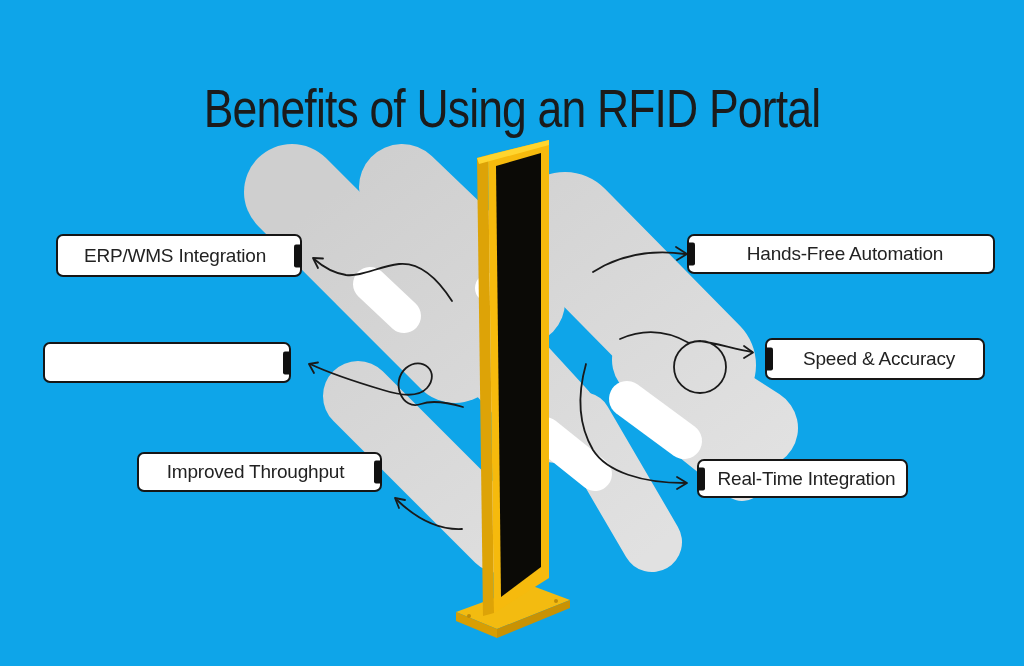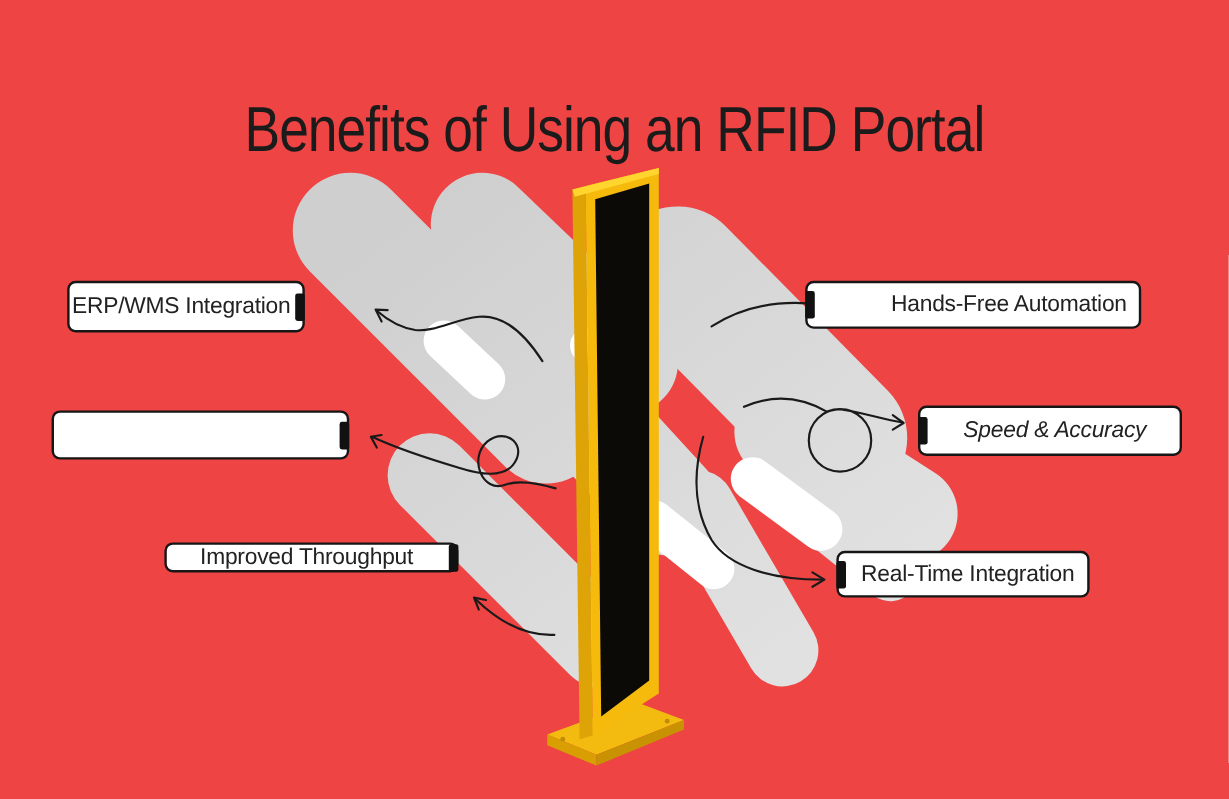--- a/index.html
+++ b/index.html
@@ -1,17 +1,17 @@
 <!DOCTYPE html>
 <html><head>
 <meta charset="utf-8">
 <style>
   html,body{margin:0;padding:0;background:#ffffff;}
   #stage{
-    position:relative;width:1024px;height:666px;background:#ef4444;
+    position:relative;width:1024px;height:666px;background:#0ea5e9;
     font-family:"Liberation Sans",sans-serif;overflow:hidden;
   }
   #title{
     position:absolute;top:42px;left:0;width:1024px;text-align:center;
     font-size:53px;font-weight:400;color:#1b1b1b;letter-spacing:-1px;
     transform:scaleX(0.84);transform-origin:512px 0;white-space:nowrap;
   }
   svg.illus{position:absolute;left:0;top:0;}
   .benefit{
     position:absolute;display:flex;align-items:center;justify-content:center;
@@ -20,25 +20,25 @@
     box-sizing:border-box;
   }
   .benefit .tag{
     position:absolute;width:8px;height:23px;background:#111111;border-radius:2px;
     top:50%;transform:translateY(-50%);
   }
   .benefit.side-left .tag{right:-2px;}
   .benefit.side-right .tag{left:-2px;}
   .benefit.side-left{padding:0 18px 0 10px;}
   .benefit.side-right{padding:0 10px 0 18px;}
-  .b1{left:56px;top:234px;width:198px;height:43px;}
+  .b1{left:56px;top:234px;width:246px;height:43px;}
   .b2{left:43px;top:342px;width:248px;height:41px;}
-  .b3{left:137px;top:452px;width:245px;height:25px;}
-  .b4{left:671px;top:234px;width:280px;height:40px;justify-content:flex-end;}
-  .b5{left:765px;top:338px;width:220px;height:42px;font-style:italic;}
+  .b3{left:137px;top:452px;width:245px;height:40px;}
+  .b4{left:687px;top:234px;width:308px;height:40px;}
+  .b5{left:765px;top:338px;width:220px;height:42px;}
   .b6{left:697px;top:459px;width:211px;height:39px;}
 </style>
 </head>
 <body>
 
 <div id="stage">
 
   <h1 id="title">Benefits of Using an RFID Portal</h1>
 
   <svg class="illus" width="1024" height="666" viewBox="0 0 1024 666">

